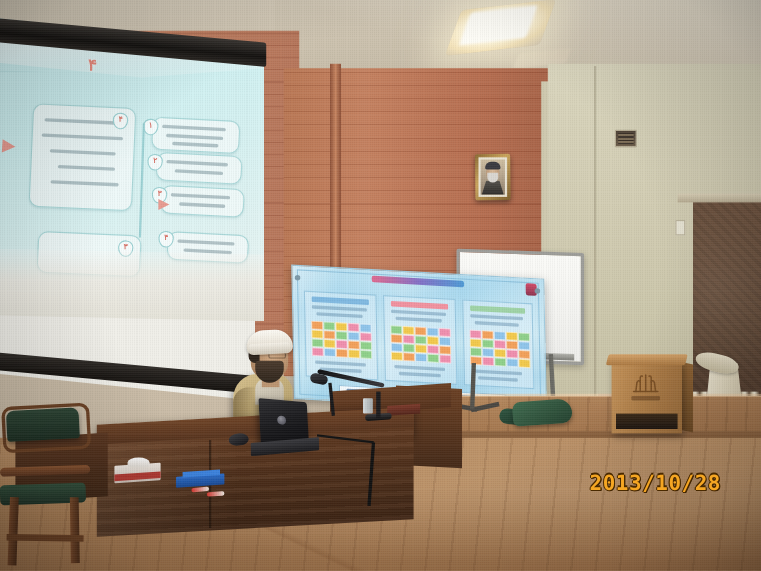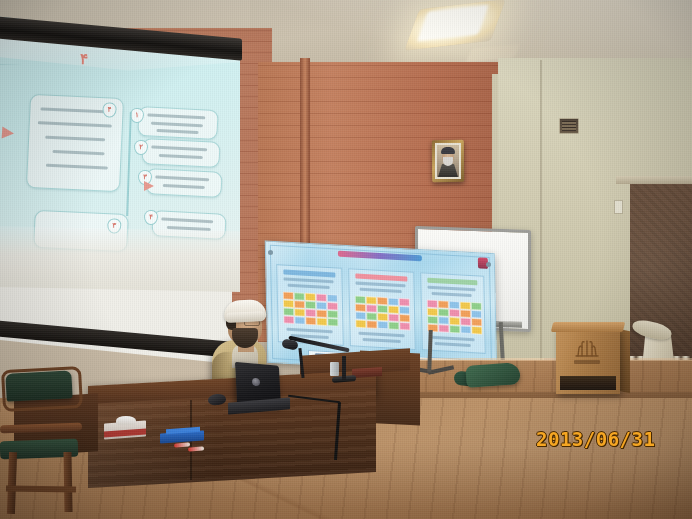--- a/index.html
+++ b/index.html
@@ -584,15 +584,15 @@
   <div id="chair1-backframe" class="abs"></div>
   <div id="chair1-back" class="abs"></div>
   <div id="chair1-arm" class="abs"></div>
   <div id="chair1-seat" class="abs"></div>
   <div id="chair1-leg1" class="abs"></div>
   <div id="chair1-leg2" class="abs"></div>
   <div id="chair1-rail" class="abs"></div>
 
   <div id="grain" class="abs"></div>
   <div id="vignette" class="abs"></div>
-  <div id="datestamp" class="abs">2013/06/31</div>
+  <div id="datestamp" class="abs">2013/10/28</div>
 
 </div>
 
 </body></html>

